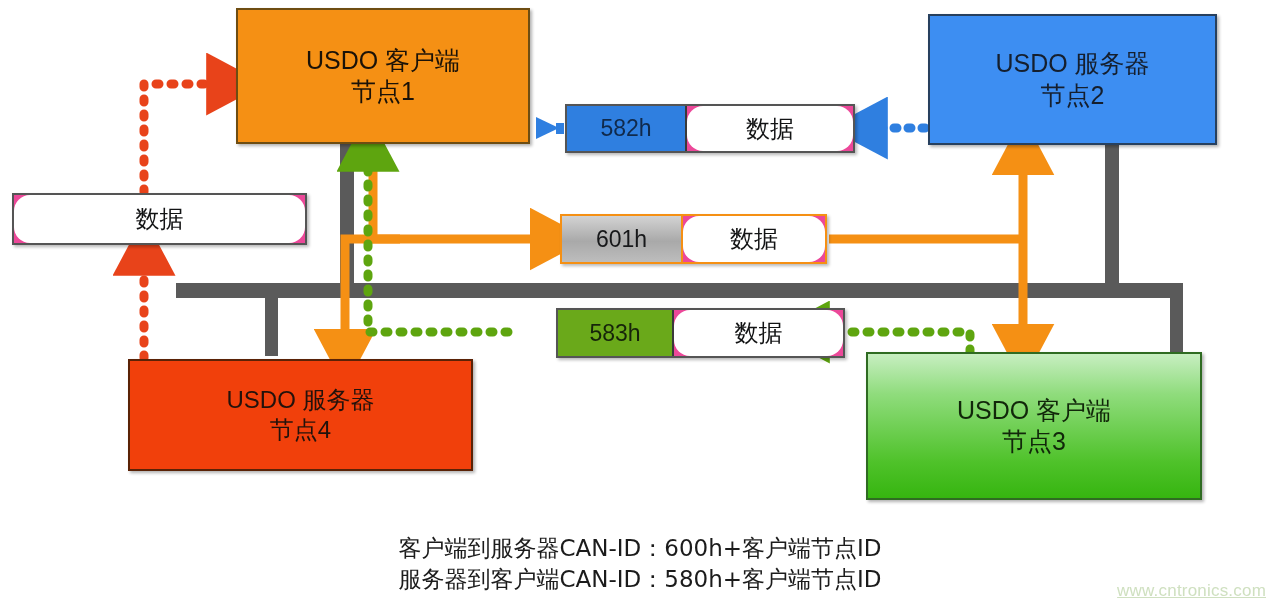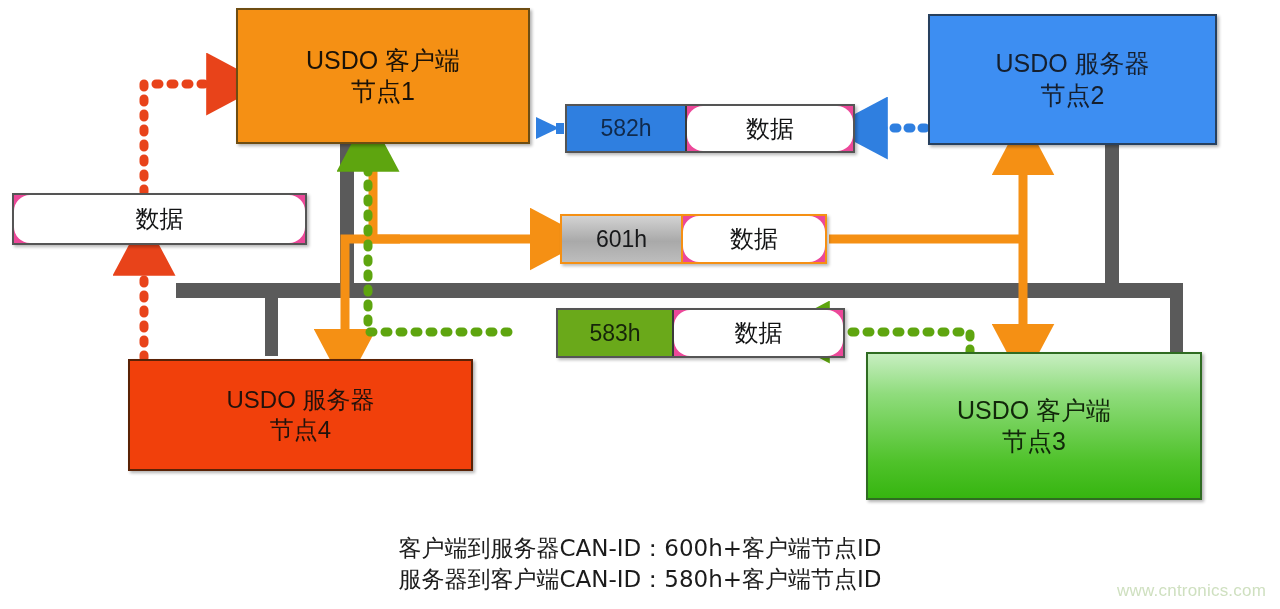--- a/index.html
+++ b/index.html
@@ -54,21 +54,21 @@
   #f583{left:512px;top:308px;width:289px;height:50px;margin-left:44px;}
   #f583 .id{width:116px;background:#6aa91a;border-right:2px solid #3a3a3a;color:#16240a;}
 
   
   #caption{position:absolute;left:0;top:533px;width:1280px;text-align:center;
            font-size:23px;color:#1b1b1b;line-height:1.33;z-index:6;
            font-family:"DejaVu Sans","Liberation Sans",sans-serif;}
   #caption div{white-space:nowrap;}
   
   #watermark{position:absolute;right:14px;bottom:8px;font-size:17px;
-             color:#cfe0c0;z-index:7;letter-spacing:.2px;}
+             color:#cfe0c0;z-index:7;letter-spacing:.2px;text-decoration:underline;}
 </style>
 </head>
 <body>
 
 <div id="stage">
 
   <svg id="wires" viewBox="0 0 1280 609" xmlns="http://www.w3.org/2000/svg">
     <defs>
       <marker id="ar-or" markerWidth="7" markerHeight="7" refX="2.6" refY="3.5" orient="auto">
         <path d="M0,0 L6.6,3.5 L0,7 Z" fill="#f59014"></path>

